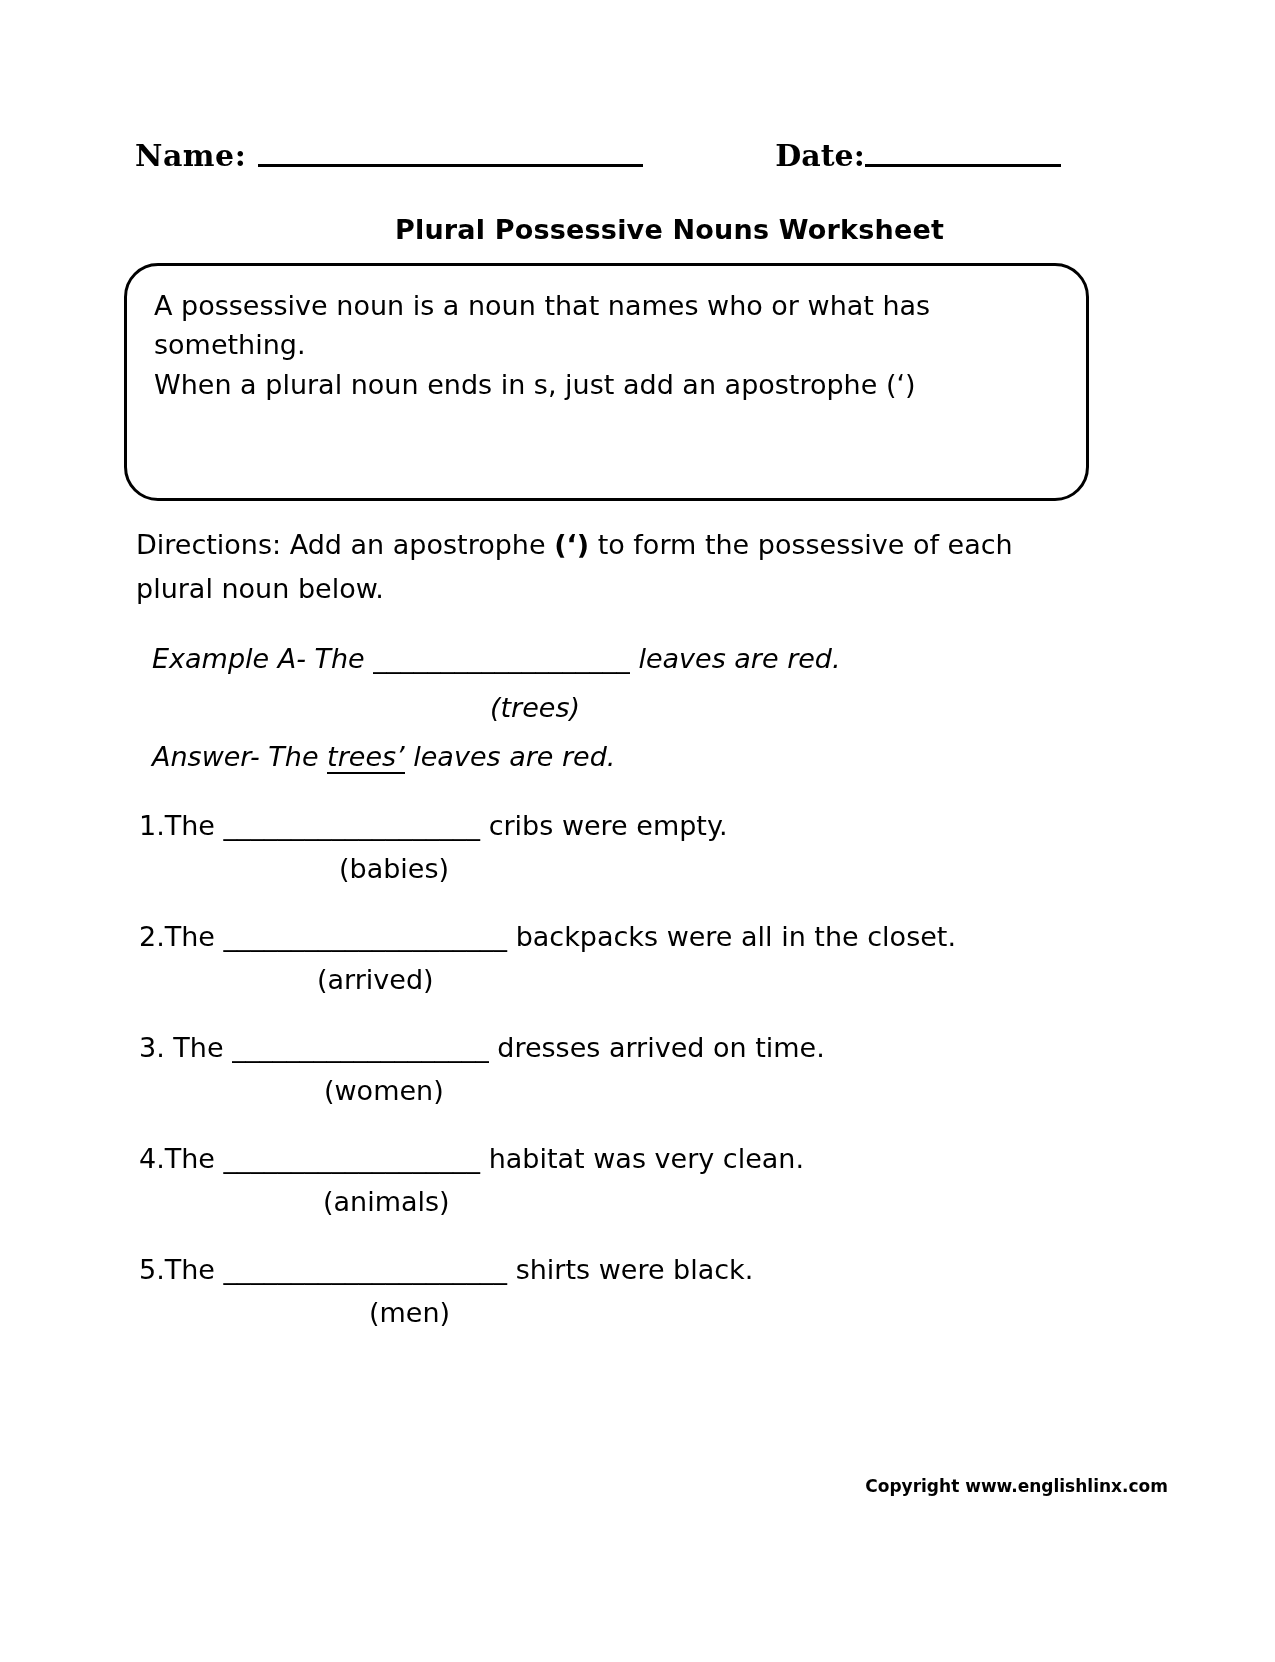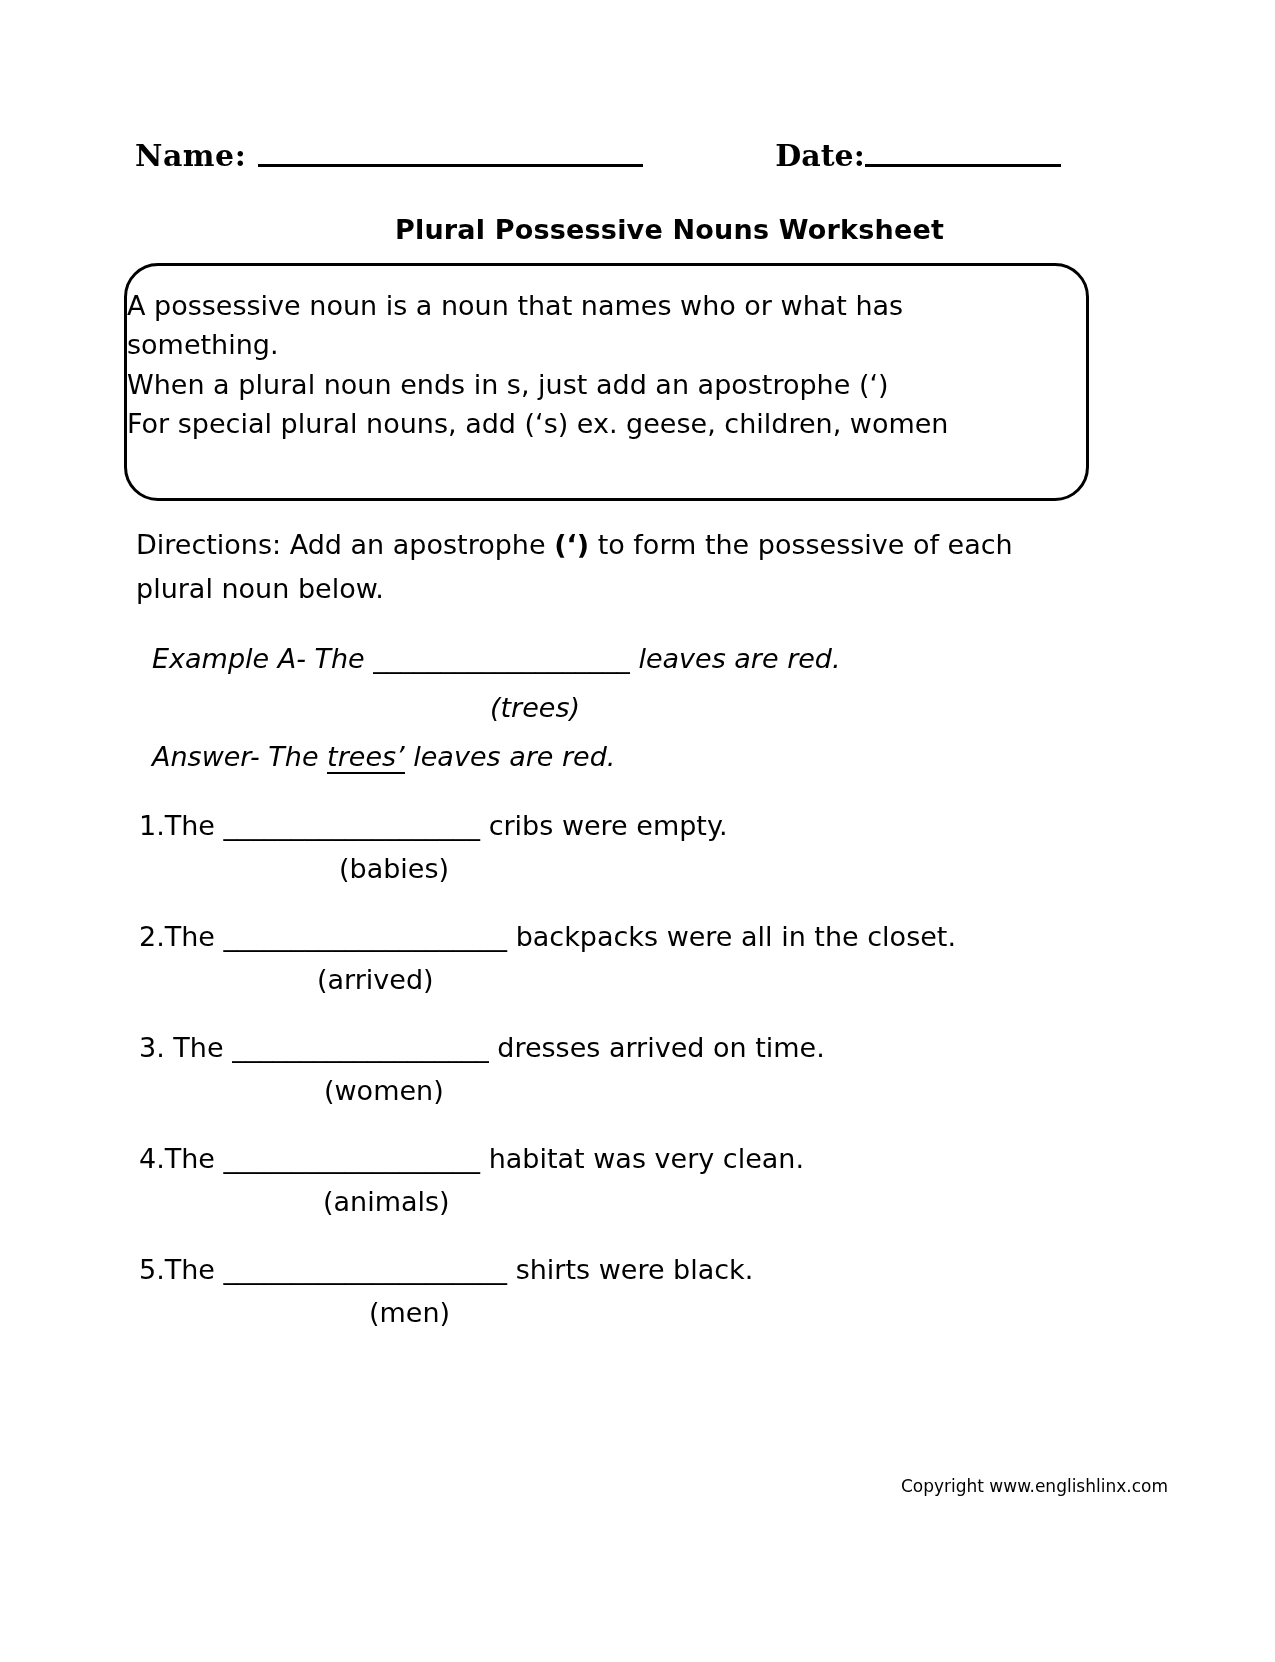--- a/index.html
+++ b/index.html
@@ -73,20 +73,21 @@
     width: 965px;
     height: 238px;
     border: 3px solid #000;
     border-radius: 34px;
     box-sizing: border-box;
   }
   .info-box p {
     margin: 0;
     font-size: 27px;
     line-height: 1.46;
+    padding-left: 27px;
   }
   .info-box .pad-top { padding-top: 20px; }
 
   
   .directions {
     position: absolute;
     left: 136px;
     top: 523px;
     width: 900px;
     font-size: 27px;
@@ -132,21 +133,21 @@
     letter-spacing: 0px;
     white-space: pre;
   }
 
   
   .copyright {
     position: absolute;
     right: 107px;
     top: 1476px;
     font-size: 17px;
-    font-weight: normal;
+    font-weight: bold;
     font-family: "DejaVu Sans", sans-serif;
   }
 </style>
 </head>
 <body>
 
 <div class="page">
 
   <div class="header-row">
     <span class="name-label">Name:</span>
@@ -154,21 +155,20 @@
     <span class="date-label">Date:</span>
     <span class="blank-line date-blank"></span>
   </div>
 
   <div class="worksheet-title">Plural Possessive Nouns Worksheet</div>
 
   <div class="info-box">
     <p class="pad-top">A possessive noun is a noun that names who or what has</p>
     <p>something.</p>
     <p>When a plural noun ends in s, just add an apostrophe (‘)</p>
-    <p>For special plural nouns, add (‘s) ex. geese, children, women</p>
   </div>
 
   <div class="directions">
     <span>Directions: Add an apostrophe </span><b>(‘)</b><span> to form the possessive of each plural noun below.</span>
   </div>
 
   <div class="example">
     <span class="ex-line1">
       <span>Example A- The</span>
       <span>___________________</span>

